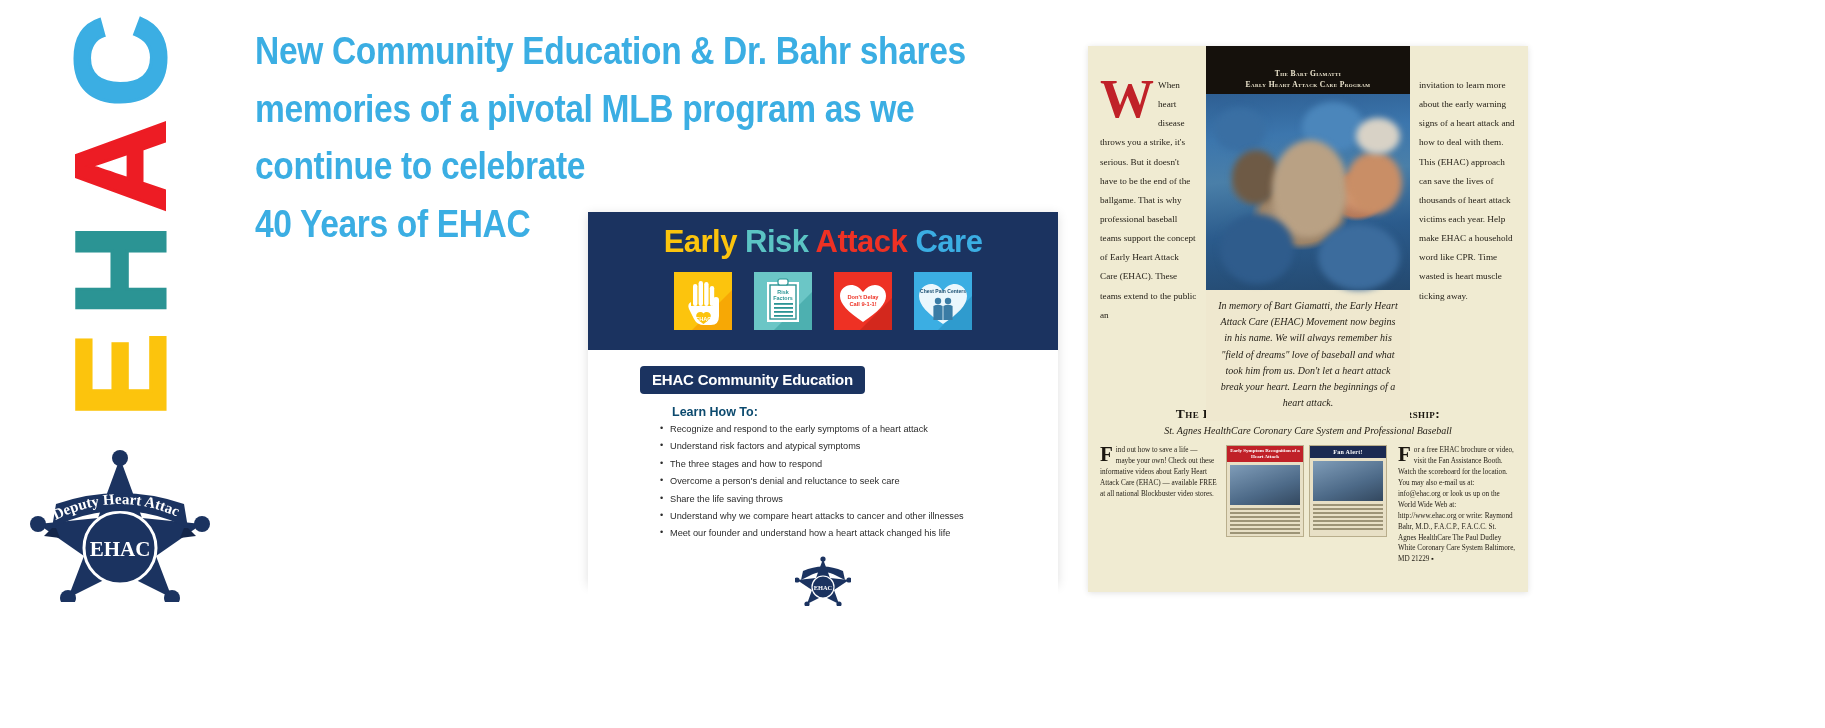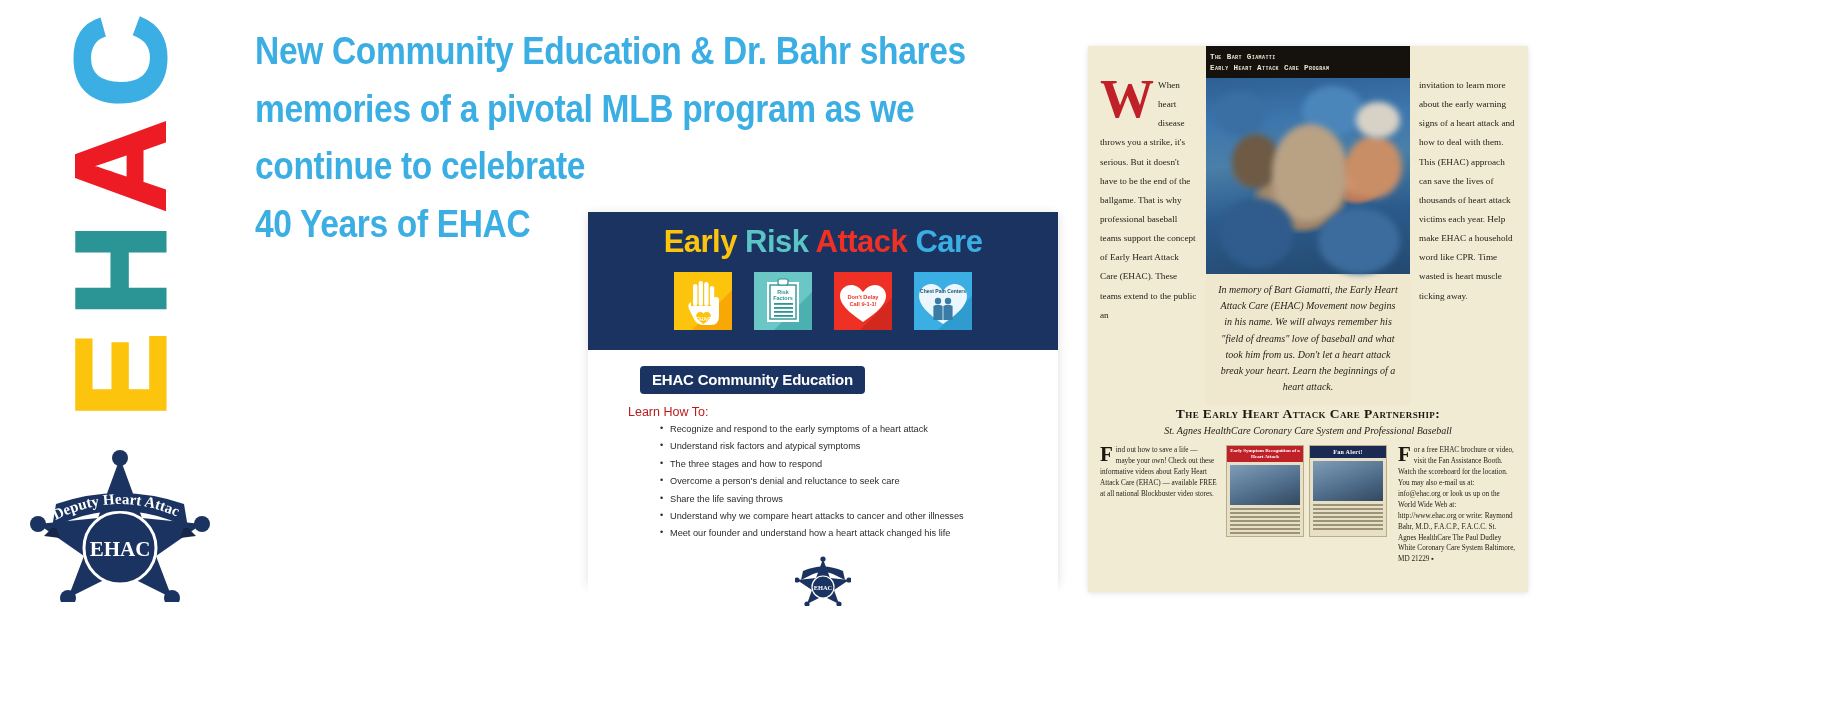--- a/index.html
+++ b/index.html
@@ -104,22 +104,22 @@
     margin-left: 52px;
     background: #1B3360;
     color: #fff;
     font-weight: bold;
     font-size: 15px;
     padding: 5px 12px 6px 12px;
     border-radius: 4px;
     letter-spacing: -0.2px;
   }
   .learn-how {
-    margin-left: 40px; margin-top: 11px;
-    color: #b91c1c; font-weight: normal; font-size: 12.5px;
+    margin-left: 84px; margin-top: 11px;
+    color: #0c4a6e; font-weight: bold; font-size: 12.5px;
   }
   .bullets { margin: 6px 0 0 72px; list-style: none; }
   .bullets li {
     position: relative;
     font-size: 9.2px; color: #2b2b2b;
     line-height: 1.0;
     padding: 0 0 0 10px;
     margin-bottom: 8.2px;
   }
   .bullets li::before {
@@ -153,26 +153,26 @@
     font-size: 54px;
     line-height: 0.78;
     font-weight: bold;
     margin: 2px 4px 0 0;
   }
   .br-para { font-size: 9.2px; line-height: 2.08; text-align: left; }
   .br-paraR { font-size: 9.2px; line-height: 2.08; }
 
   .photo-head {
     background: #15110C; color: #EDE6CF;
-    padding: 6px 4px 4px 4px;
+    text-align: center;
+    padding: 22px 4px 4px 4px;
     font-size: 7.6px; font-weight: bold;
     letter-spacing: 0.4px;
     line-height: 1.45;
     font-variant: small-caps;
-    font-family: Liberation Mono, monospace;
   }
   .photo {
     height: 196px;
     background:
       radial-gradient(ellipse 70px 50px at 46% 62%, #cbb49a 0%, #9d8468 55%, rgba(157,132,104,0) 70%),
       radial-gradient(ellipse 40px 34px at 74% 52%, #e0a37a 0%, #b5795a 60%, rgba(181,121,90,0) 75%),
       radial-gradient(ellipse 32px 26px at 22% 48%, #7a6a58 0%, rgba(122,106,88,0) 72%),
       linear-gradient(175deg,#2e5f93 0%, #3c76ad 22%, #4a7fa8 42%, #2b5b8c 68%, #24496f 100%);
     position: relative;
   }

